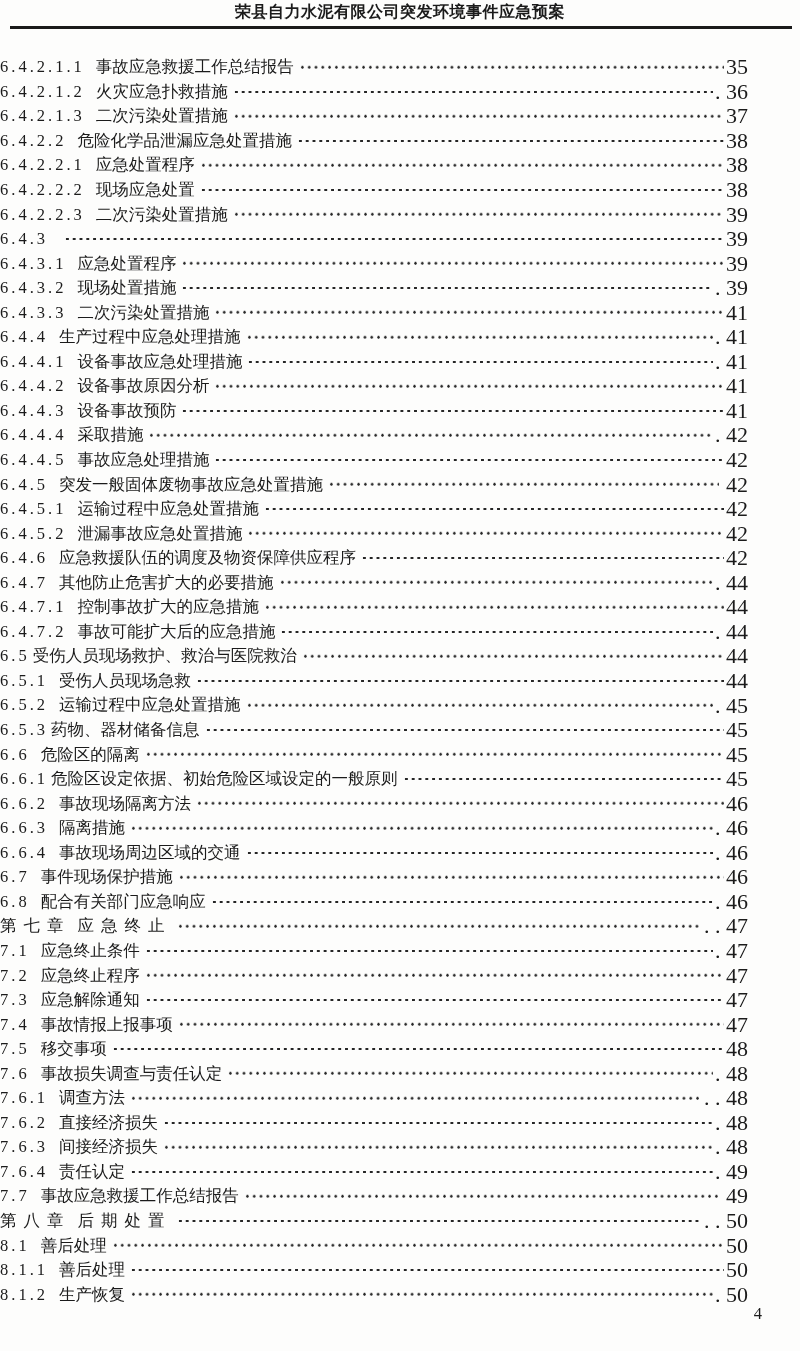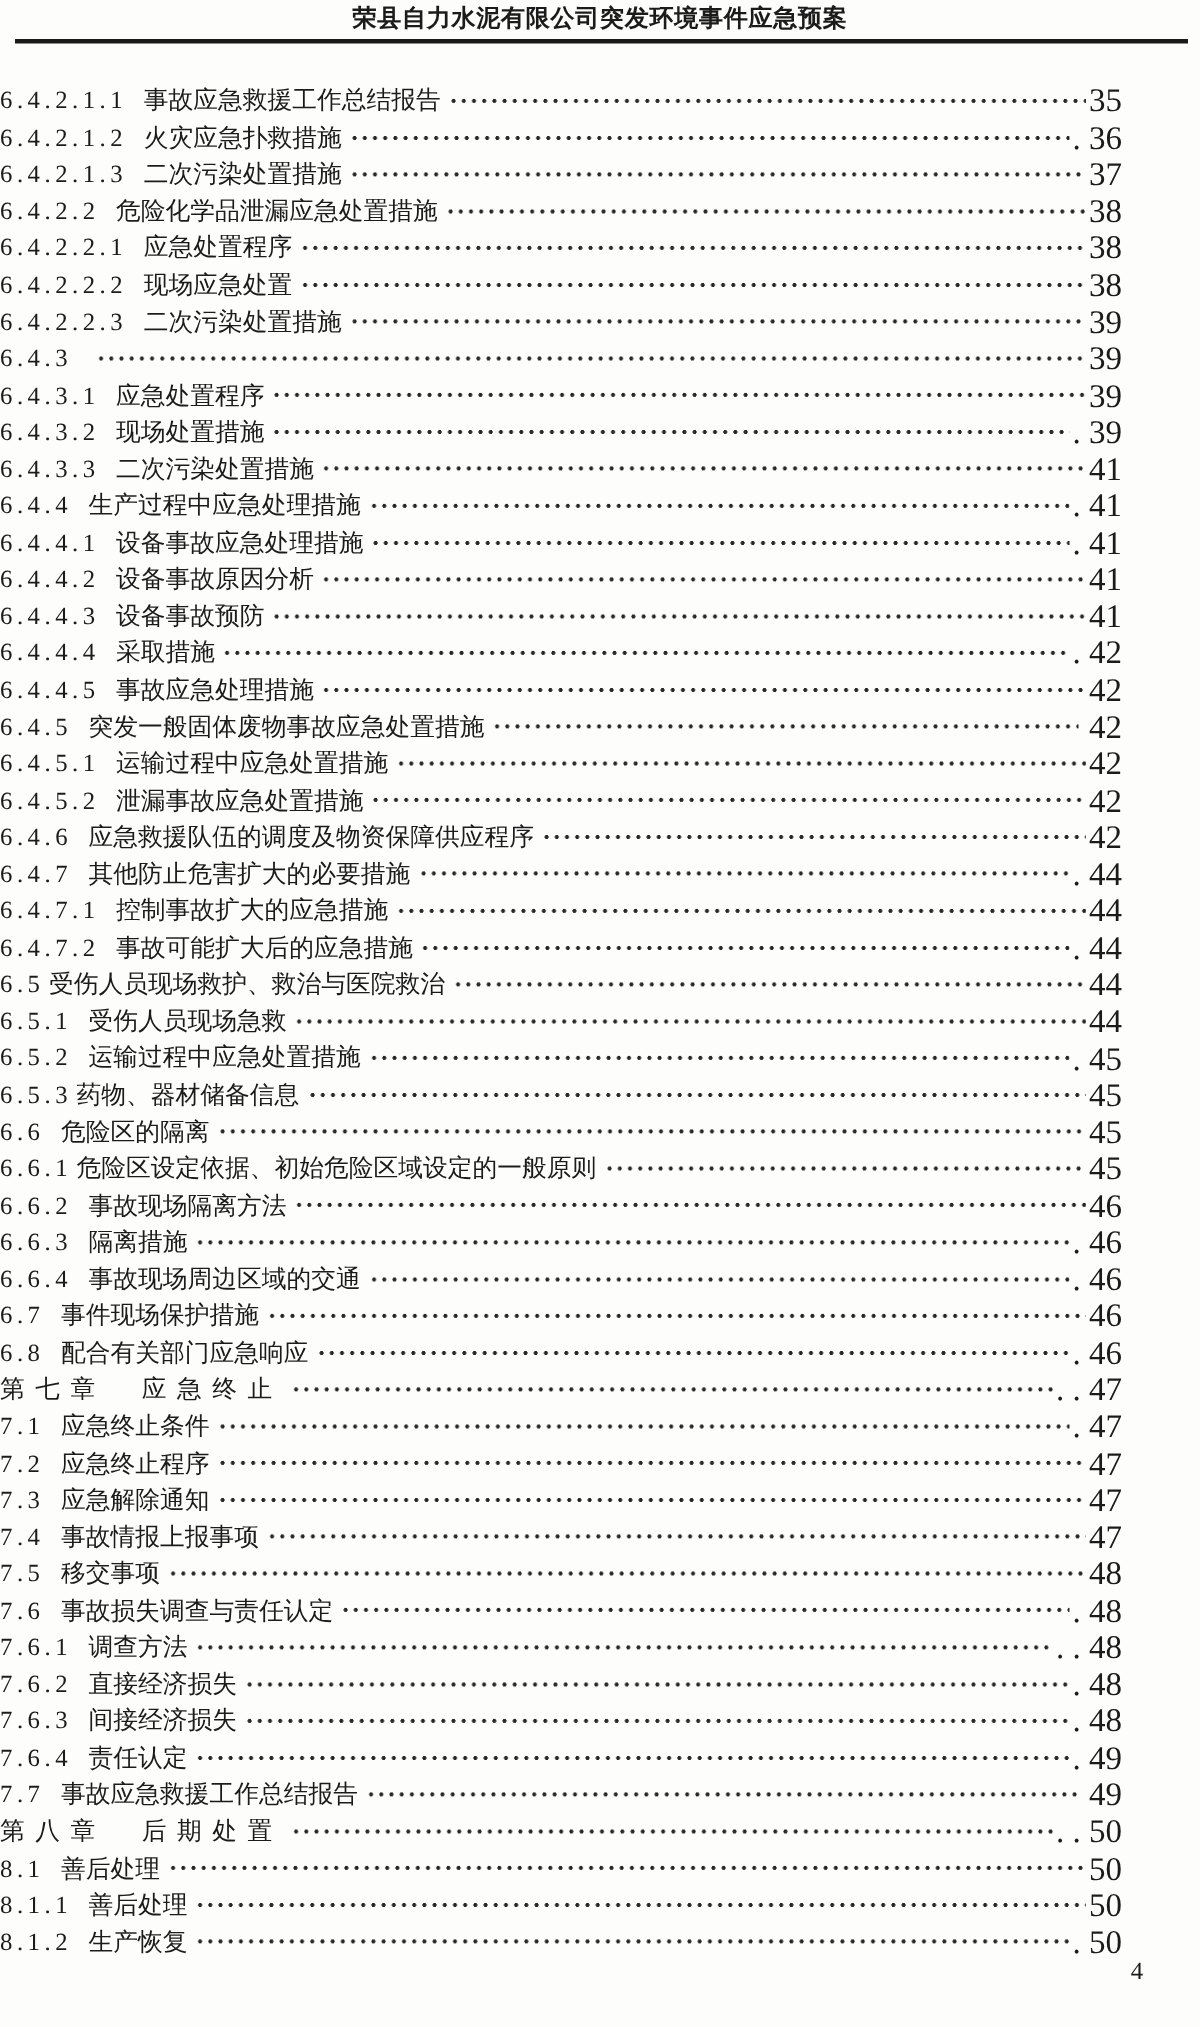--- a/index.html
+++ b/index.html
@@ -28,21 +28,21 @@
   }
   .toc-row {
     display: flex; align-items: center;
     height: 24.56px;
     font-size: 16.5px;
     white-space: nowrap;
   }
   .num  { flex: none; letter-spacing: 3px; margin-right: 11px; }
   .ttl  { flex: none; }
   .toc-row.tight .num   { margin-right: 3px; }
-  .toc-row.chapter .num { letter-spacing: 7px; margin-right: 24px; }
+  .toc-row.chapter .num { letter-spacing: 7px; margin-right: 7px; }
   .toc-row.chapter .ttl { letter-spacing: 7px; }
   .leader {
     flex: 1 1 auto; align-self: stretch;
     margin: 0 2px 0 5px;
     background-image: radial-gradient(circle, #262626 1.15px, transparent 1.5px);
     background-size: 6.8px 100%;
     background-repeat: repeat-x;
     background-position: 0 55%;
   }
   .pg { flex: none; font-size: 22px; }

